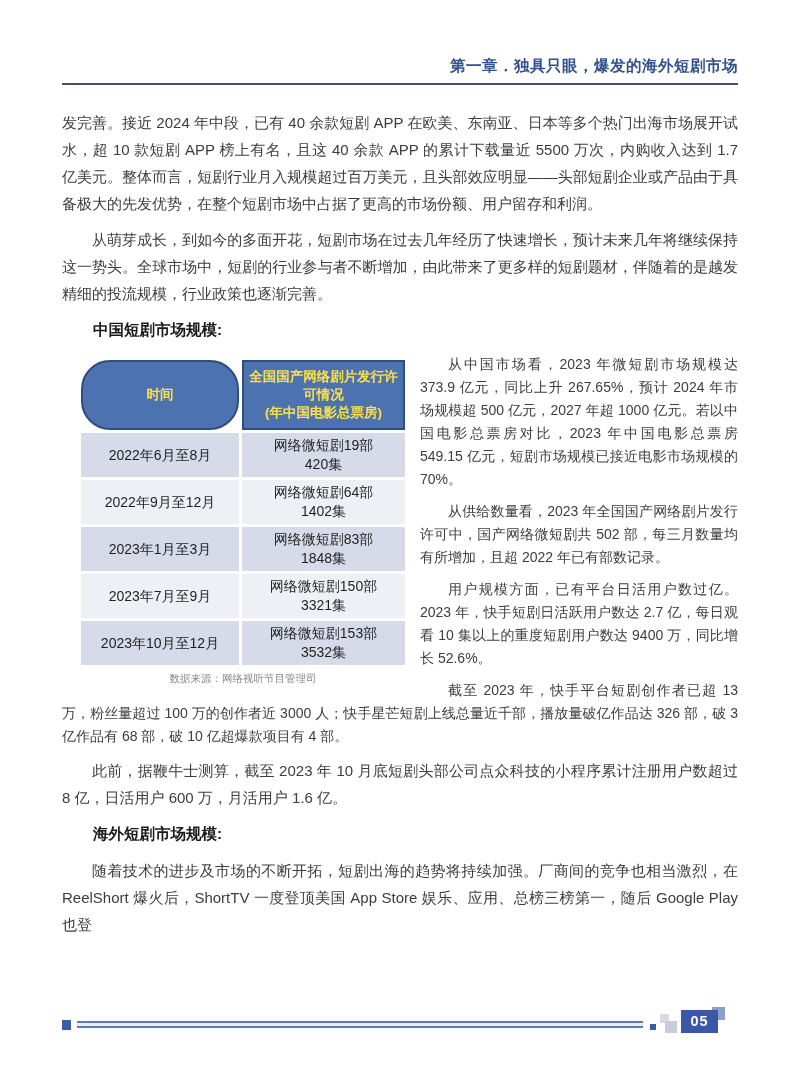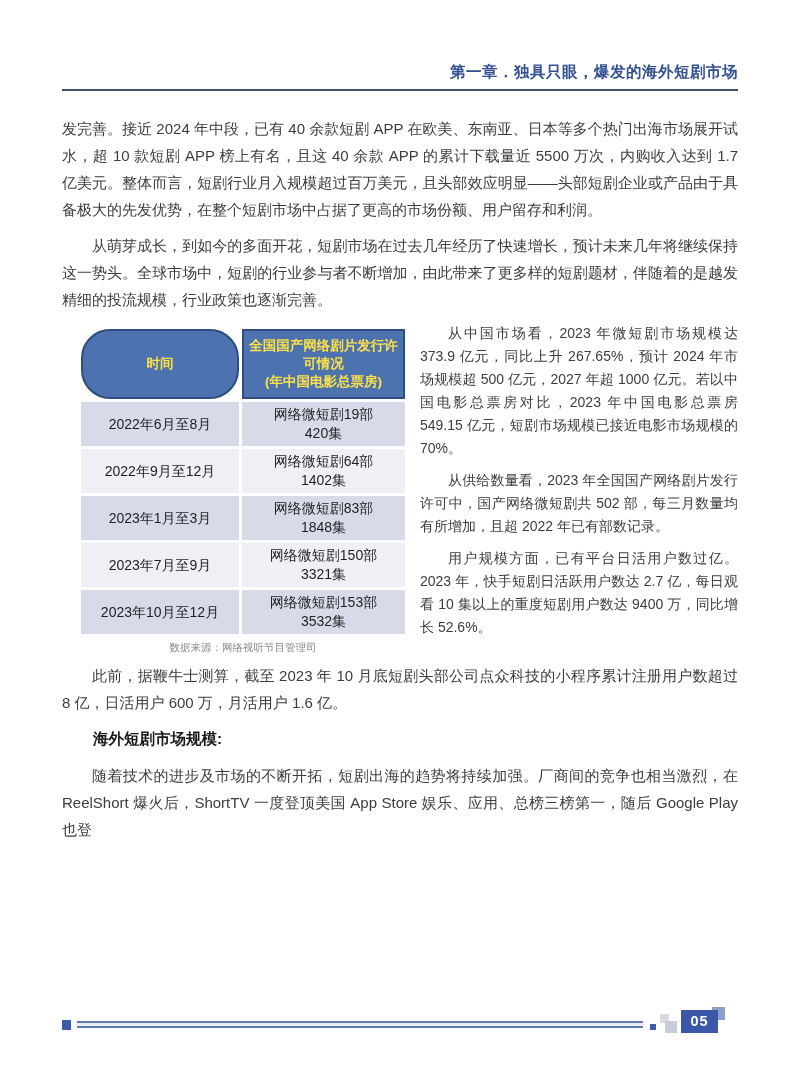--- a/index.html
+++ b/index.html
@@ -10,21 +10,21 @@
     position: relative;
     width: 800px;
     height: 1085px;
     margin: 0 auto;
     background: #ffffff;
     overflow: hidden;
   }
 
   
   .page-header {
-    margin: 12px 62px;
+    margin: 6px 62px;
     padding-top: 50px;
     border-bottom: 2px solid #44506B;
     padding-bottom: 6px;
     text-align: right;
   }
   .chapter-title {
     color: #33518E;
     font-size: 15.5px;
     font-weight: 600;
     letter-spacing: 0.5px;
@@ -135,20 +135,21 @@
 
   <div class="page-header">
     <span class="chapter-title">第一章．独具只眼，爆发的海外短剧市场</span>
   </div>
 
   <div class="content">
 
     <p>发完善。接近 2024 年中段，已有 40 余款短剧 APP 在欧美、东南亚、日本等多个热门出海市场展开试水，超 10 款短剧 APP 榜上有名，且这 40 余款 APP 的累计下载量近 5500 万次，内购收入达到 1.7 亿美元。整体而言，短剧行业月入规模超过百万美元，且头部效应明显——头部短剧企业或产品由于具备极大的先发优势，在整个短剧市场中占据了更高的市场份额、用户留存和利润。</p>
     <p class="indent">从萌芽成长，到如今的多面开花，短剧市场在过去几年经历了快速增长，预计未来几年将继续保持这一势头。全球市场中，短剧的行业参与者不断增加，由此带来了更多样的短剧题材，伴随着的是越发精细的投流规模，行业政策也逐渐完善。</p>
 
+    <div class="section-heading">中国短剧市场规模:</div>
 
     <div class="two-col">
 
       <div class="table-block">
         <table class="license-table">
           <thead>
             <tr>
               <th style="width:158px;border-radius:29px;">时间</th>
               <th>
                 <span class="cell-line">全国国产网络剧片发行许可情况</span>
@@ -193,20 +194,21 @@
               </td>
             </tr>
           </tbody>
         </table>
         <div class="table-caption">数据来源：网络视听节目管理司</div>
       </div>
 
       <p class="indent side">从中国市场看，2023 年微短剧市场规模达 373.9 亿元，同比上升 267.65%，预计 2024 年市场规模超 500 亿元，2027 年超 1000 亿元。若以中国电影总票房对比，2023 年中国电影总票房 549.15 亿元，短剧市场规模已接近电影市场规模的 70%。</p>
       <p class="indent side">从供给数量看，2023 年全国国产网络剧片发行许可中，国产网络微短剧共 502 部，每三月数量均有所增加，且超 2022 年已有部数记录。</p>
       <p class="indent side">用户规模方面，已有平台日活用户数过亿。2023 年，快手短剧日活跃用户数达 2.7 亿，每日观看 10 集以上的重度短剧用户数达 9400 万，同比增长 52.6%。</p>
+      <p class="indent side">截至 2023 年，快手平台短剧创作者已超 13 万，粉丝量超过 100 万的创作者近 3000 人；快手星芒短剧上线总量近千部，播放量破亿作品达 326 部，破 3 亿作品有 68 部，破 10 亿超爆款项目有 4 部。</p>
     </div>
 
     <p class="indent">此前，据鞭牛士测算，截至 2023 年 10 月底短剧头部公司点众科技的小程序累计注册用户数超过 8 亿，日活用户 600 万，月活用户 1.6 亿。</p>
 
     <div class="section-heading">海外短剧市场规模:</div>
 
     <p class="indent">随着技术的进步及市场的不断开拓，短剧出海的趋势将持续加强。厂商间的竞争也相当激烈，在 ReelShort 爆火后，ShortTV 一度登顶美国 App Store 娱乐、应用、总榜三榜第一，随后 Google Play 也登</p>
 
   </div>
 

